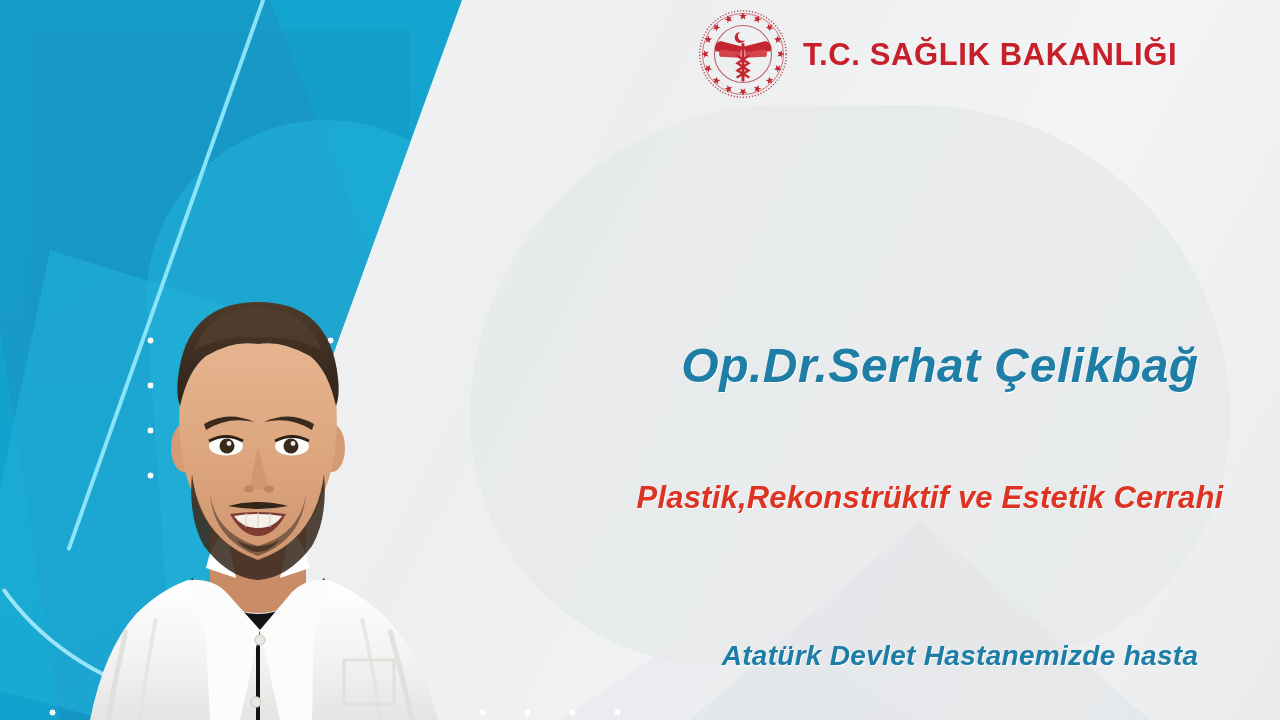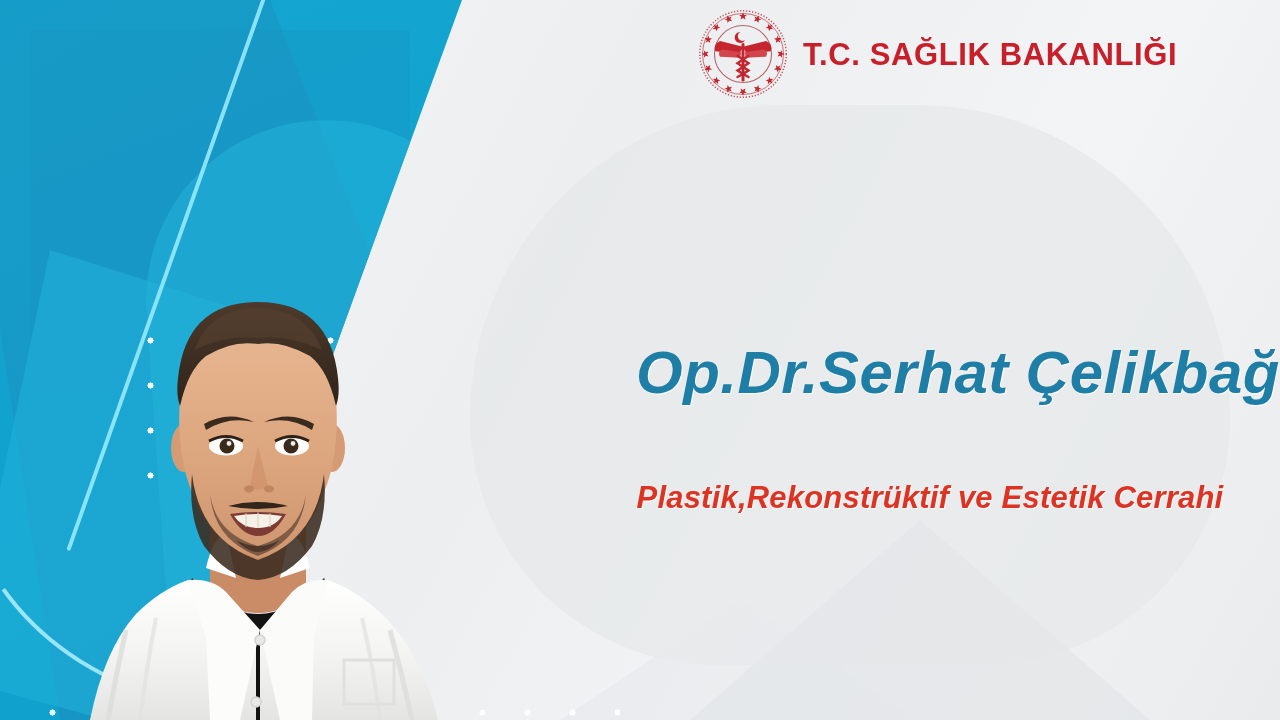--- a/index.html
+++ b/index.html
@@ -196,22 +196,22 @@
     letter-spacing: .9px;
     margin-top: 7px;
   }
 
   
   .doctor-name {
     position: absolute;
     left: 600px;
     top: 338px;
     width: 680px;
-    text-align: right;
-    font-size: 60px;
+    text-align: center;
+    font-size: 48px;
     font-weight: bold;
     font-style: italic;
     color: #1e7ea6;
     letter-spacing: .5px;
     text-shadow: 1px 1px 0 rgba(255,255,255,.9);
     white-space: nowrap;
   }
   .doctor-specialty {
     position: absolute;
     left: 580px;
@@ -480,15 +480,16 @@
     <div class="logo-text">
       <span class="logo-title">T.C. SAĞLIK BAKANLIĞI</span>
     </div>
   </div>
 
   <div class="doctor-name">Op.Dr.Serhat Çelikbağ</div>
 
   <div class="doctor-specialty">Plastik,Rekonstrüktif ve Estetik Cerrahi</div>
 
   <div class="notice">
+    <span>Atatürk Devlet Hastanemizde hasta</span>
   </div>
 
 </div>
 
 </body></html>

